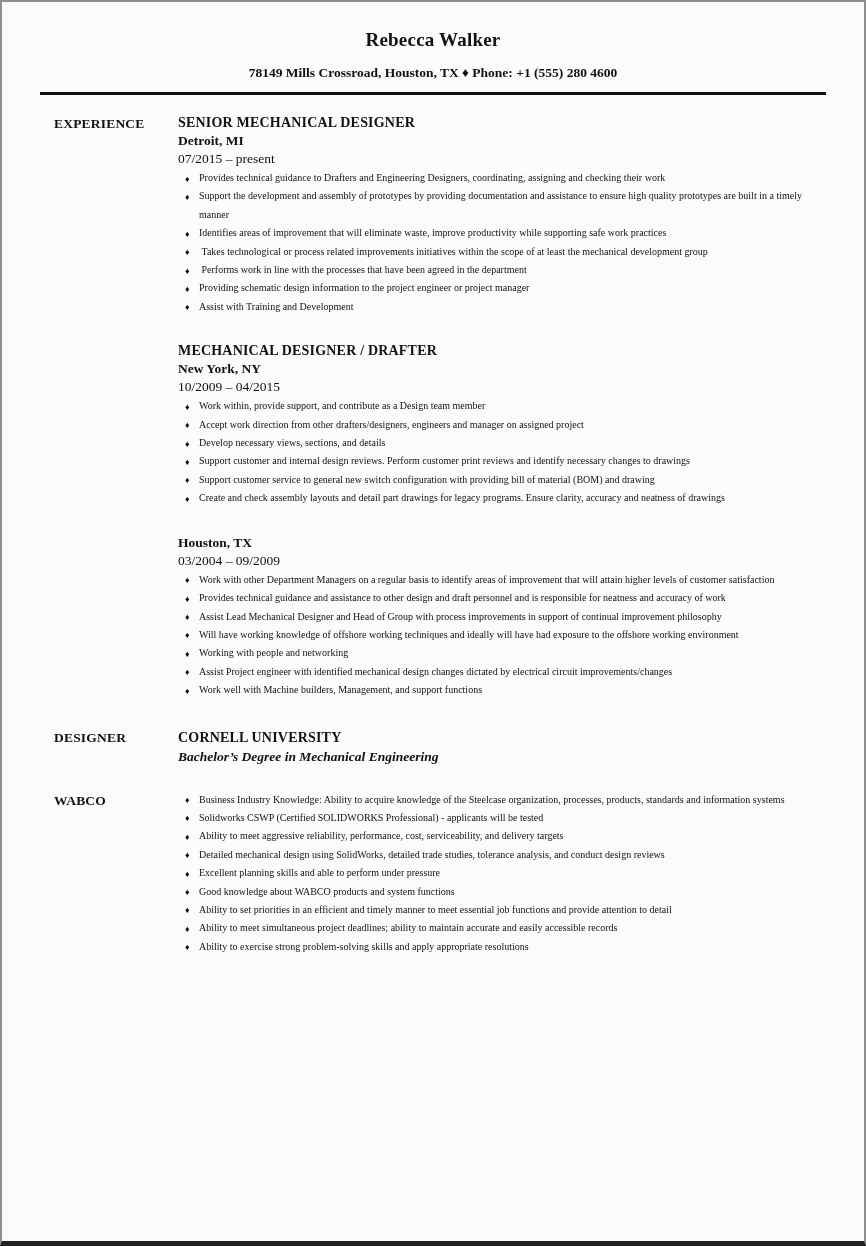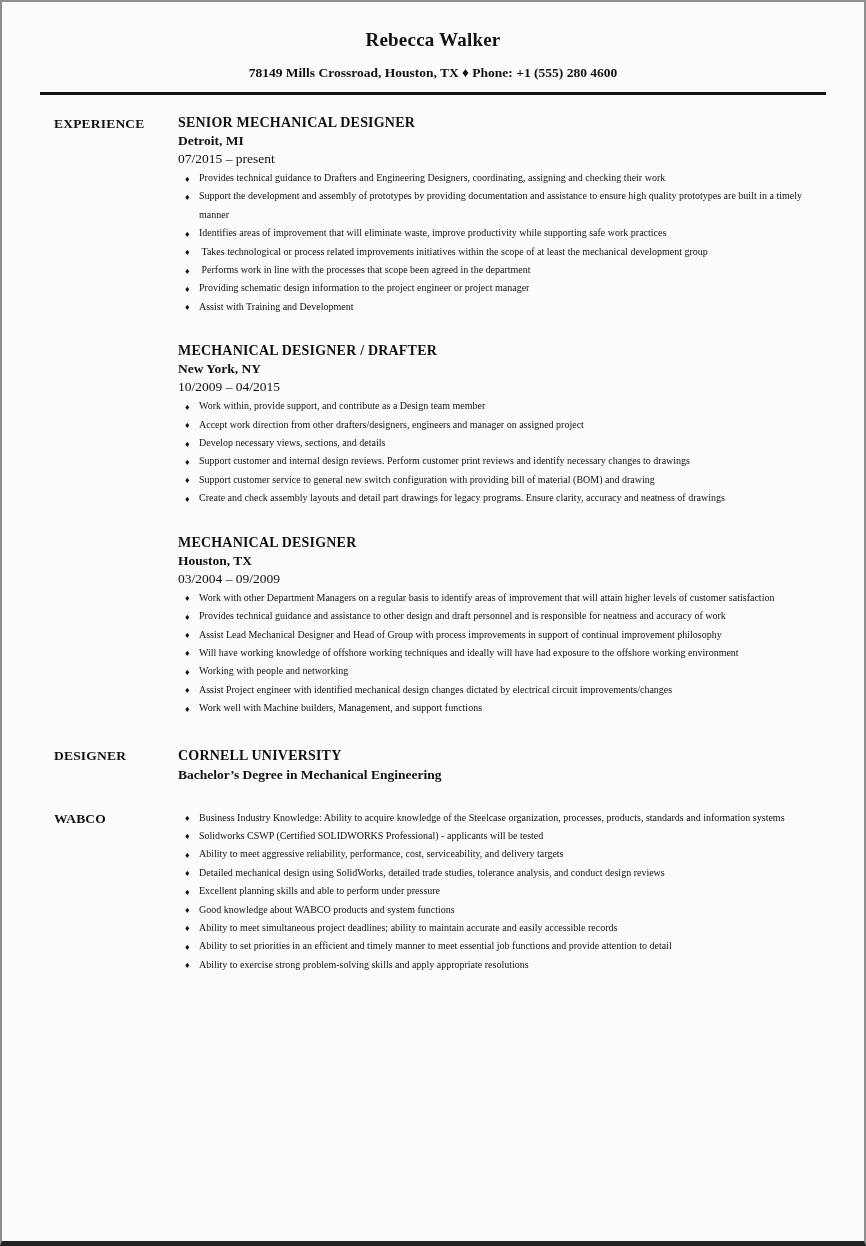--- a/index.html
+++ b/index.html
@@ -109,20 +109,21 @@
     margin: 0;
     font-size: 14px;
     font-weight: bold;
     line-height: 19px;
     letter-spacing: 0.2px;
   }
   .edu-degree {
     font-size: 13.5px;
     font-weight: bold;
     line-height: 20px;
+    font-style: italic;
   }
   .section-skills {
     margin-top: 24px !important;
   }
 </style>
 </head>
 <body>
 
 <div class="page">
 
@@ -141,42 +142,41 @@
 
         <article class="job">
           <h2 class="job-title">SENIOR MECHANICAL DESIGNER</h2>
           <div class="job-location">Detroit, MI</div>
           <div class="job-dates">07/2015 – present</div>
           <ul class="bullets">
               <li>Provides technical guidance to Drafters and Engineering Designers, coordinating, assigning and checking their work</li>
               <li>Support the development and assembly of prototypes by providing documentation and assistance to ensure high quality prototypes are built in a timely manner</li>
               <li>Identifies areas of improvement that will eliminate waste, improve productivity while supporting safe work practices</li>
               <li> Takes technological or process related improvements initiatives within the scope of at least the mechanical development group</li>
-              <li> Performs work in line with the processes that scope been agreed in the department</li>
+              <li> Performs work in line with the processes that have been agreed in the department</li>
               <li>Providing schematic design information to the project engineer or project manager</li>
               <li>Assist with Training and Development</li>
             </ul>
         </article>
 
         <article class="job">
           <h2 class="job-title">MECHANICAL DESIGNER / DRAFTER</h2>
           <div class="job-location">New York, NY</div>
           <div class="job-dates">10/2009 – 04/2015</div>
           <ul class="bullets">
               <li>Work within, provide support, and contribute as a Design team member</li>
               <li>Accept work direction from other drafters/designers, engineers and manager on assigned project</li>
               <li>Develop necessary views, sections, and details</li>
               <li>Support customer and internal design reviews. Perform customer print reviews and identify necessary changes to drawings</li>
               <li>Support customer service to general new switch configuration with providing bill of material (BOM) and drawing</li>
               <li>Create and check assembly layouts and detail part drawings for legacy programs. Ensure clarity, accuracy and neatness of drawings</li>
             </ul>
         </article>
 
         <article class="job">
-          <h2 class="job-title">MECHANICAL DESIGNER</h2>
           <div class="job-location">Houston, TX</div>
           <div class="job-dates">03/2004 – 09/2009</div>
           <ul class="bullets">
               <li>Work with other Department Managers on a regular basis to identify areas of improvement that will attain higher levels of customer satisfaction</li>
               <li>Provides technical guidance and assistance to other design and draft personnel and is responsible for neatness and accuracy of work</li>
               <li>Assist Lead Mechanical Designer and Head of Group with process improvements in support of continual improvement philosophy</li>
               <li>Will have working knowledge of offshore working techniques and ideally will have had exposure to the offshore working environment</li>
               <li>Working with people and networking</li>
               <li>Assist Project engineer with identified mechanical design changes dictated by electrical circuit improvements/changes</li>
               <li>Work well with Machine builders, Management, and support functions</li>
@@ -197,21 +197,21 @@
     <section class="section section-skills">
       <div class="section-label">WABCO</div>
       <div class="section-body">
         <ul class="bullets">
             <li>Business Industry Knowledge: Ability to acquire knowledge of the Steelcase organization, processes, products, standards and information systems</li>
             <li>Solidworks CSWP (Certified SOLIDWORKS Professional) - applicants will be tested</li>
             <li>Ability to meet aggressive reliability, performance, cost, serviceability, and delivery targets</li>
             <li>Detailed mechanical design using SolidWorks, detailed trade studies, tolerance analysis, and conduct design reviews</li>
             <li>Excellent planning skills and able to perform under pressure</li>
             <li>Good knowledge about WABCO products and system functions</li>
+            <li>Ability to set priorities in an efficient and timely manner to meet essential job functions and provide attention to detail</li>
             <li>Ability to meet simultaneous project deadlines; ability to maintain accurate and easily accessible records</li>
-            <li>Ability to set priorities in an efficient and timely manner to meet essential job functions and provide attention to detail</li>
             <li>Ability to exercise strong problem-solving skills and apply appropriate resolutions</li>
           </ul>
       </div>
     </section>
 
   </main>
 </div>
 
 </body></html>

